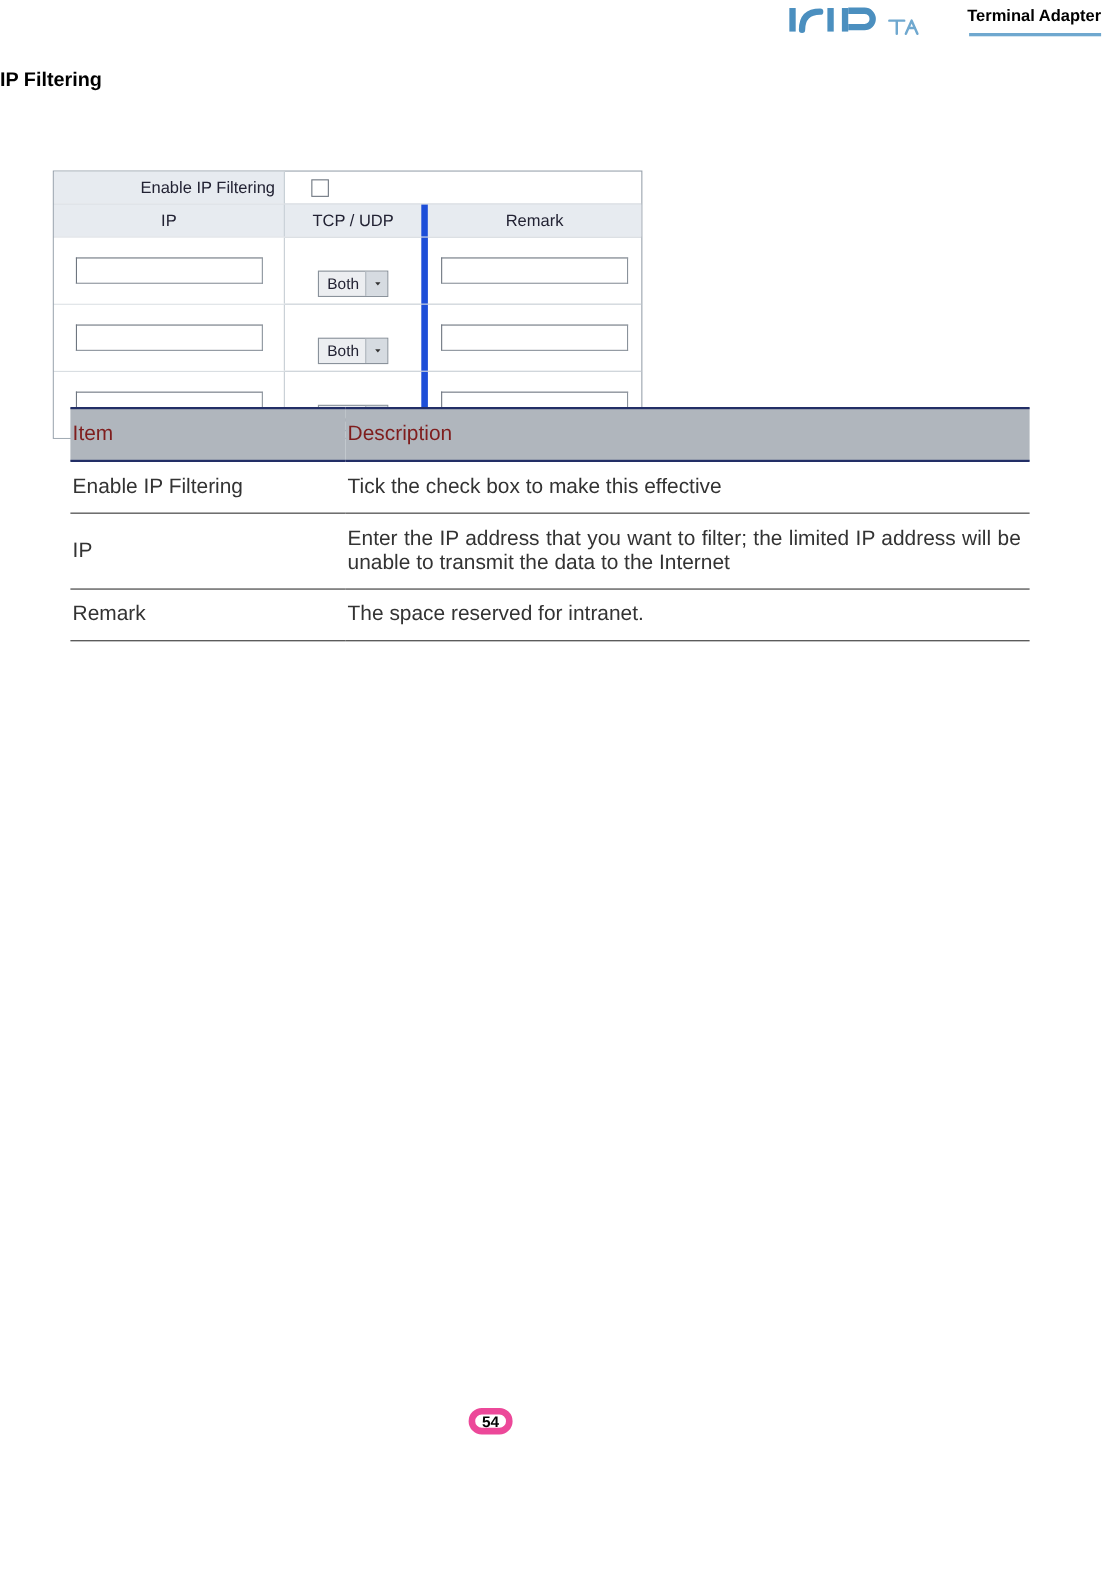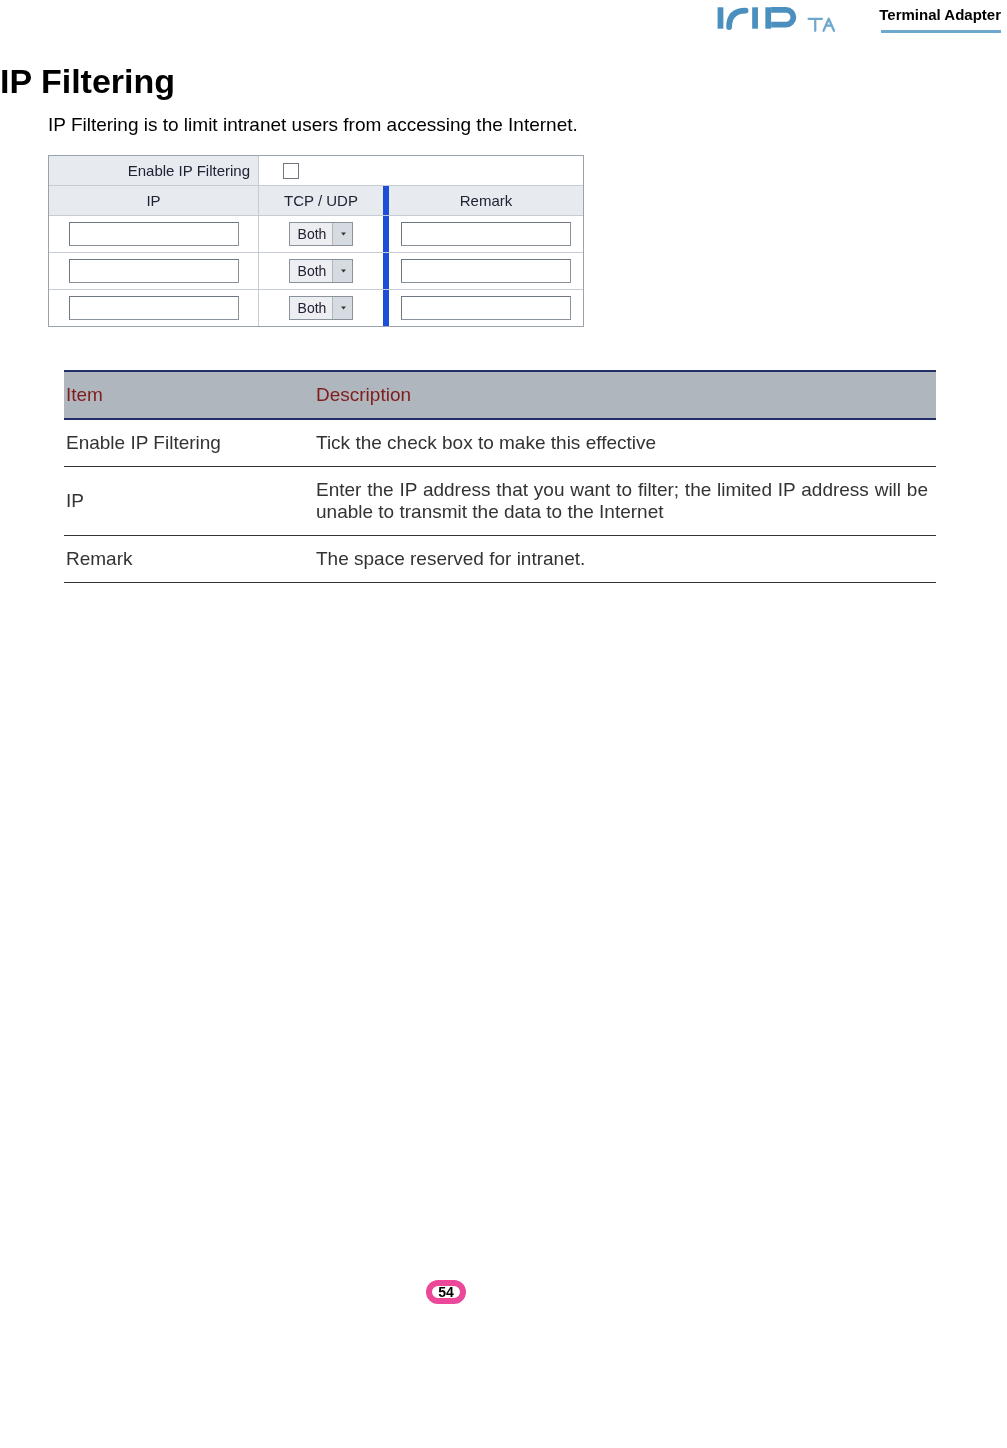--- a/index.html
+++ b/index.html
@@ -7,37 +7,37 @@
   .page { width: 1007px; height: 1320px; position: relative; padding: 0 0 0 0; }
 
   
   .header-bar { position: absolute; top: 0; right: 0; width: 400px; height: 40px; }
   .logo-block { position: absolute; top: 4px; right: 190px; display: flex; align-items: center; }
   .logo-svg { width: 100px; height: 28px; }
   .ta-text { position: absolute; top: 6px; right: 6px; font-weight: bold; font-size: 15px; color: #000; }
   .header-underline { position: absolute; top: 30px; right: 6px; width: 120px; height: 3px; background: #6fa8cf; }
 
   
-  .section-title { position: absolute; top: 62px; left: 0; font-size: 34px; font-weight: bold; color: #000; }
+  .section-title { position: absolute; top: 62px; left: 0; font-size: 18px; font-weight: bold; color: #000; }
   .intro-text { position: absolute; top: 114px; left: 48px; font-size: 19px; color: #000; }
 
   
   .ui-panel { position: absolute; top: 155px; left: 48px; width: 536px; border: 1px solid #9aa3ad; background: #fff; }
   .ui-row { display: flex; border-bottom: 1px solid #c5ccd3; }
   .ui-row:last-child { border-bottom: none; }
   .ui-cell { padding: 6px 8px; font-size: 15px; color: #223; display: flex; align-items: center; }
   .ui-cell.lbl { width: 210px; justify-content: flex-end; background: #e7ebf0; border-right: 1px solid #c5ccd3; }
   .ui-cell.mid { width: 130px; justify-content: center; border-right: 6px solid #1d4ed8; }
   .ui-cell.remark { flex: 1; justify-content: center; }
   .ui-header .ui-cell { background: #e7ebf0; justify-content: center; }
   .ui-header .ui-cell.lbl { justify-content: flex-end; }
   .text-input { width: 100%; height: 24px; border: 1px solid #8a929b; border-top-color:#6e7680; border-left-color:#6e7680; background:#fff; }
   .ip-input { width: 170px; }
   .remark-input { width: 170px; }
-  .select-box { display: inline-flex; align-items: center; border: 1px solid #8a929b; background: #eceef1; height: 24px; }
+  .select-box { display: inline-flex; align-items: center; border: 1px solid #8a929b; background: #eceef1; height: 24px; margin-top: 24px; }
   .select-box span { padding: 0 6px 0 8px; font-size: 14px; color: #223; }
   .select-arrow { width: 20px; height: 22px; background: #d6dbe1; border-left: 1px solid #b0b6bd; display: flex; align-items: center; justify-content: center; }
   .select-arrow svg { width: 10px; height: 6px; }
   .checkbox { width: 16px; height: 16px; border: 1px solid #6e7680; background: #fff; display: inline-block; }
 
   
   .desc-table { position: absolute; top: 370px; left: 64px; width: 872px; border-collapse: collapse; }
   .desc-table th, .desc-table td { text-align: left; font-size: 19px; font-weight: normal; padding: 12px 8px 12px 2px; }
   .desc-table thead tr { background: #b0b6bd; }
   .desc-table thead th { color: #7f1d1d; border-top: 2px solid #222e66; border-bottom: 2px solid #222e66; }
@@ -73,21 +73,20 @@
       <svg viewBox="0 0 40 26">
         <path d="M2 6 h18 M11 6 v16" stroke="#6fa8cf" stroke-width="3" fill="none" stroke-linecap="round"></path>
         <path d="M22 22 l7 -16 l7 16 M25 15 h8" stroke="#6fa8cf" stroke-width="3" fill="none" stroke-linecap="round" stroke-linejoin="round"></path>
       </svg>
     </div>
     <div class="ta-text">Terminal Adapter</div>
     <div class="header-underline"></div>
   </div>
 
   <h2 class="section-title">IP Filtering</h2>
-  <p class="intro-text">IP Filtering is to limit intranet users from accessing the Internet.</p>
 
   <div class="ui-panel">
     <div class="ui-row">
       <div class="ui-cell lbl">Enable IP Filtering</div>
       <div class="ui-cell" style="flex:1; justify-content:flex-start; padding-left:24px;">
         <span class="checkbox"></span>
       </div>
     </div>
     <div class="ui-row ui-header">
       <div class="ui-cell lbl" style="justify-content:center;">IP</div>

